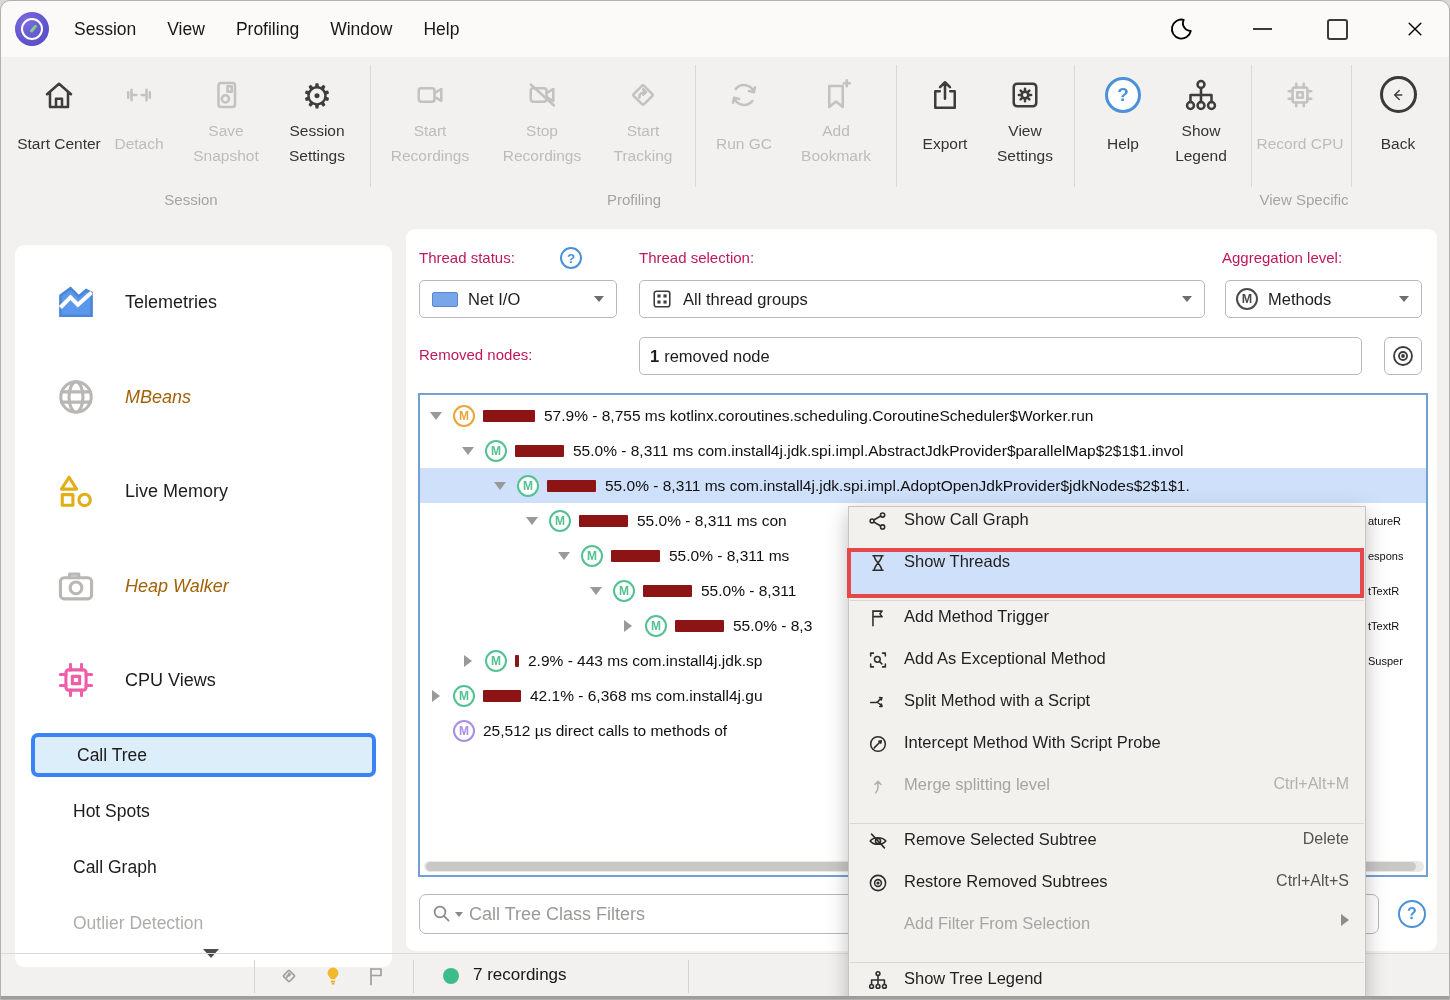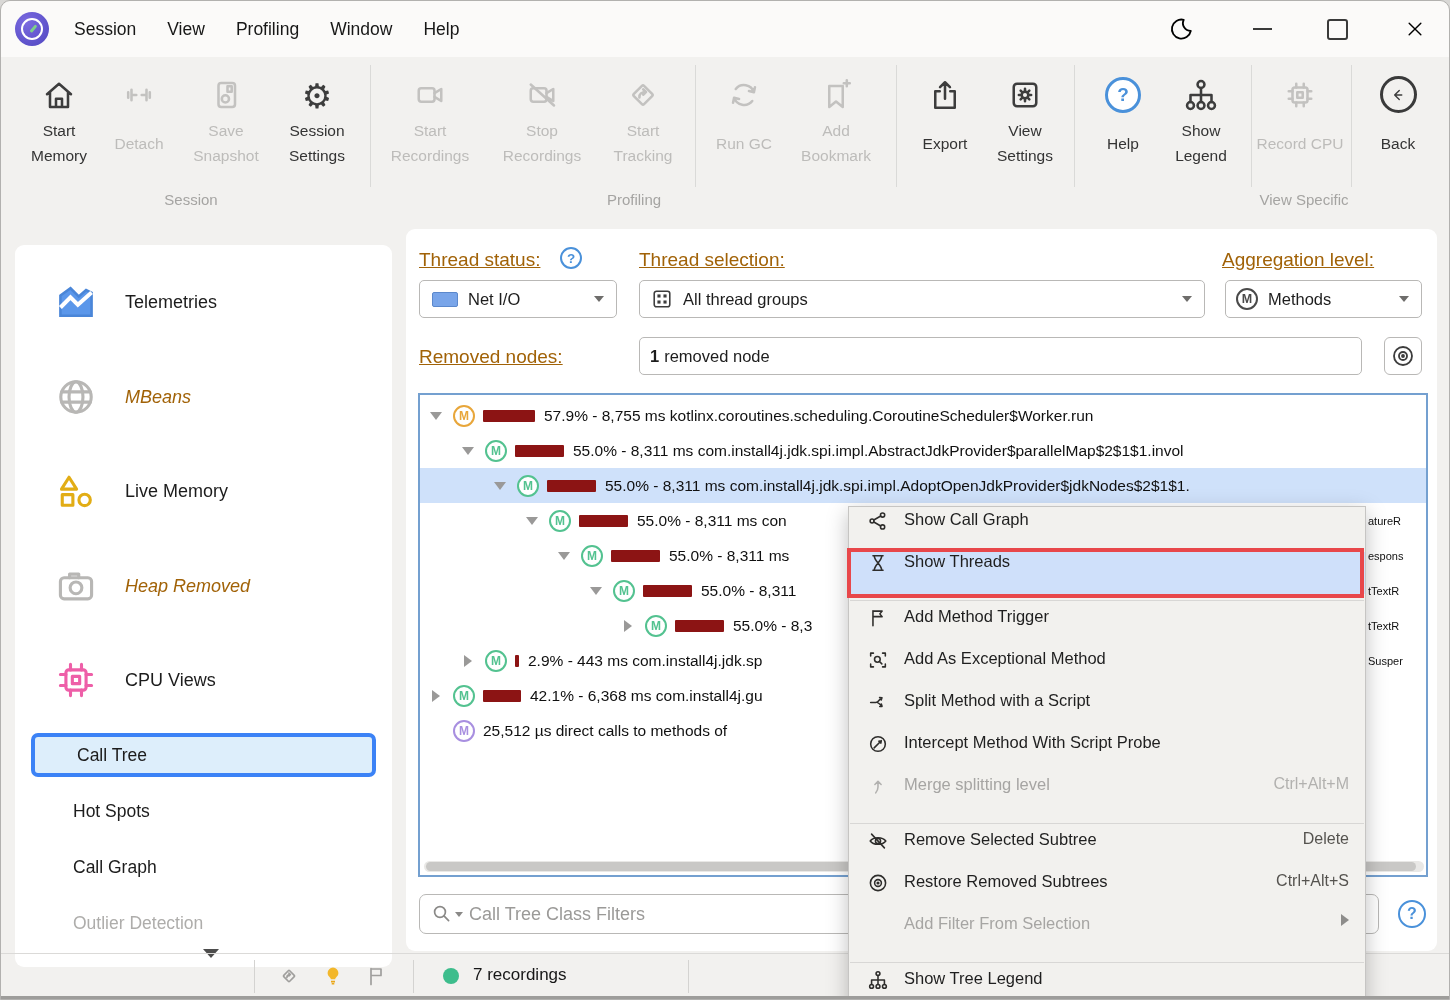--- a/index.html
+++ b/index.html
@@ -46,21 +46,21 @@
   .sv{position:absolute;left:0;width:100%;height:66px;display:flex;align-items:center;}
   .sv .svicon{width:50px;height:50px;margin-left:36px;display:flex;align-items:center;justify-content:center;}
   .sv .svlabel{margin-left:24px;font-size:18px;color:#1c1c1c;}
   .sv.dis .svlabel{color:#a16207;font-style:italic;}
   .subitem{position:absolute;left:16px;width:345px;height:44px;display:flex;align-items:center;font-size:17.5px;color:#1c1c1c;padding-left:42px;box-sizing:border-box;border-radius:7px;}
   .subitem.sel{background:#ddeefb;border:4px solid #3b82f6;}
   .subitem.dis{color:#aeadab;}
   .chev{position:absolute;left:188px;width:0;height:0;border-left:8px solid transparent;border-right:8px solid transparent;border-top:9px solid #4c4c4c;}
 
   
-  .lab{position:absolute;font-size:19px;color:#a16207;text-decoration:underline;}
+  .lab{position:absolute;font-size:15px;color:#be185d;}
   .qcirc{width:22px;height:22px;border-radius:50%;border:2px solid #4a91da;color:#4a91da;font-size:13.5px;font-weight:bold;
          display:flex;align-items:center;justify-content:center;box-sizing:border-box;background:#fff;}
   .combo{position:absolute;height:38px;background:#fff;border:1px solid #b9b8b6;border-radius:5px;display:flex;align-items:center;box-sizing:border-box;}
   .combo .val{font-size:16.5px;color:#1d1d1d;margin-left:10px;white-space:nowrap;}
   .dda{position:absolute;right:12px;width:0;height:0;border-left:5px solid transparent;border-right:5px solid transparent;border-top:6px solid #6e6d6b;}
   .swatch{width:24px;height:13px;background:#79a5e9;border:1px solid #5b88cc;border-radius:2px;margin-left:12px;}
   .mcircle{width:22px;height:22px;border-radius:50%;border:2px solid #4a4a4a;color:#4a4a4a;font-weight:bold;font-size:12.5px;
            display:flex;align-items:center;justify-content:center;box-sizing:border-box;margin-left:10px;background:#fff;}
   .eyebtn{position:absolute;left:1383px;top:336px;width:38px;height:38px;border:1px solid #b9b8b6;border-radius:6px;background:#fff;
           display:flex;align-items:center;justify-content:center;color:#3d3d3d;box-sizing:border-box;}
@@ -152,21 +152,21 @@
     <div class="tsep" style="left:1073px"></div>
     <div class="tsep" style="left:1250px"></div>
     <div class="tsep" style="left:1350px"></div>
 
     <div class="tbtn" style="left:12px">
       <span class="ticon">
         <svg class="ic" width="36" height="36" viewBox="0 0 24 24">
             <path d="M4 11.5 L12 4.5 L20 11.5 M6 10 V20 H18 V10 M10 20 V14.5 H14 V20"></path>
           </svg>
         </span>
-      <span class="tlabel">Start Memory</span>
+      <span class="tlabel">Start Center</span>
     </div>
     <div class="tbtn dis" style="left:92px">
       <span class="ticon">
         <svg class="ic" width="36" height="36" viewBox="0 0 24 24" stroke-width="2">
             <path d="M7 8.5 V15.5 M4.8 10.2 V13.8 M17 8.5 V15.5 M19.2 10.2 V13.8 M7 12 H10.2 M13.8 12 H17"></path>
           </svg>
         </span>
       <span class="tlabel">Detach</span>
     </div>
     <div class="tbtn dis" style="left:179px">
@@ -319,21 +319,21 @@
       <span class="svlabel">Live Memory</span>
     </div>
     <div class="sv dis" style="top:308px">
       <span class="svicon">
         <svg class="ic" width="44" height="44" viewBox="0 0 24 24" style="color:#b8b7b5" stroke-width="1.8">
             <rect x="3.5" y="7.5" width="17" height="11.5" rx="2"></rect>
             <path d="M8.5 7.5 V5.5 H13.5 V7.5"></path>
             <circle cx="12" cy="13" r="3.2"></circle>
           </svg>
         </span>
-      <span class="svlabel">Heap Removed</span>
+      <span class="svlabel">Heap Walker</span>
     </div>
     <div class="sv" style="top:402px">
       <span class="svicon">
         <svg class="ic" width="44" height="44" viewBox="0 0 24 24" style="color:#ee5fa8" stroke-width="2">
             <rect x="6.5" y="6.5" width="11" height="11" rx="1.5"></rect>
             <rect x="10" y="10" width="4" height="4"></rect>
             <path d="M9 6.5 V3.5 M15 6.5 V3.5 M9 20.5 V17.5 M15 20.5 V17.5 M6.5 9 H3.5 M6.5 15 H3.5 M20.5 9 H17.5 M20.5 15 H17.5"></path>
           </svg>
         </span>
       <span class="svlabel">CPU Views</span>

